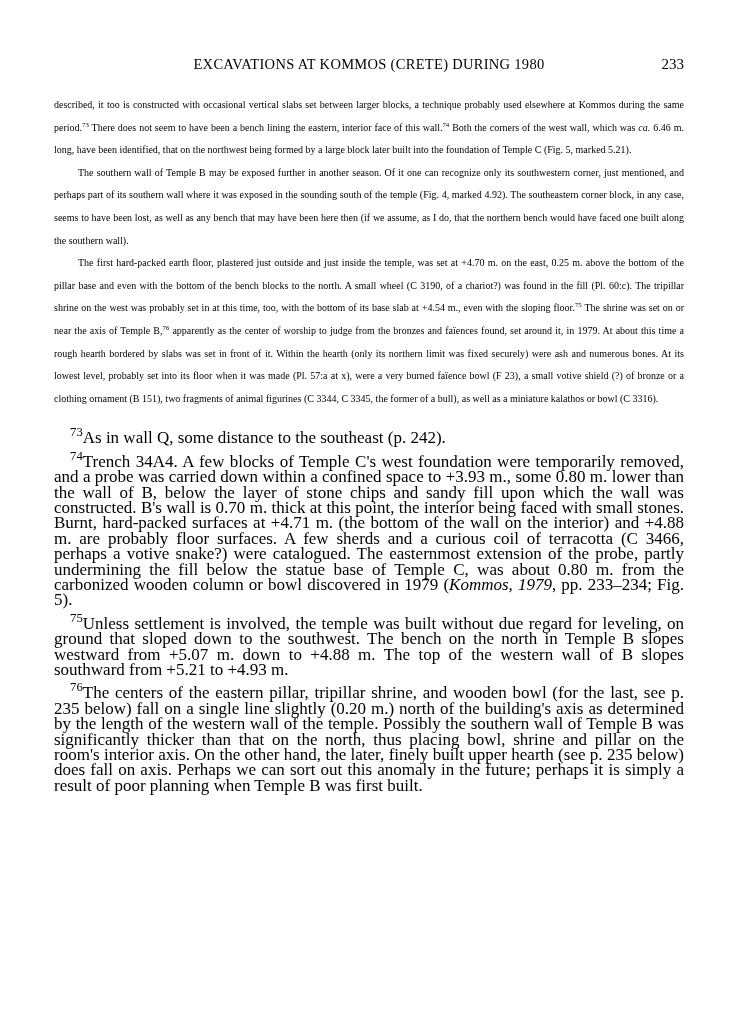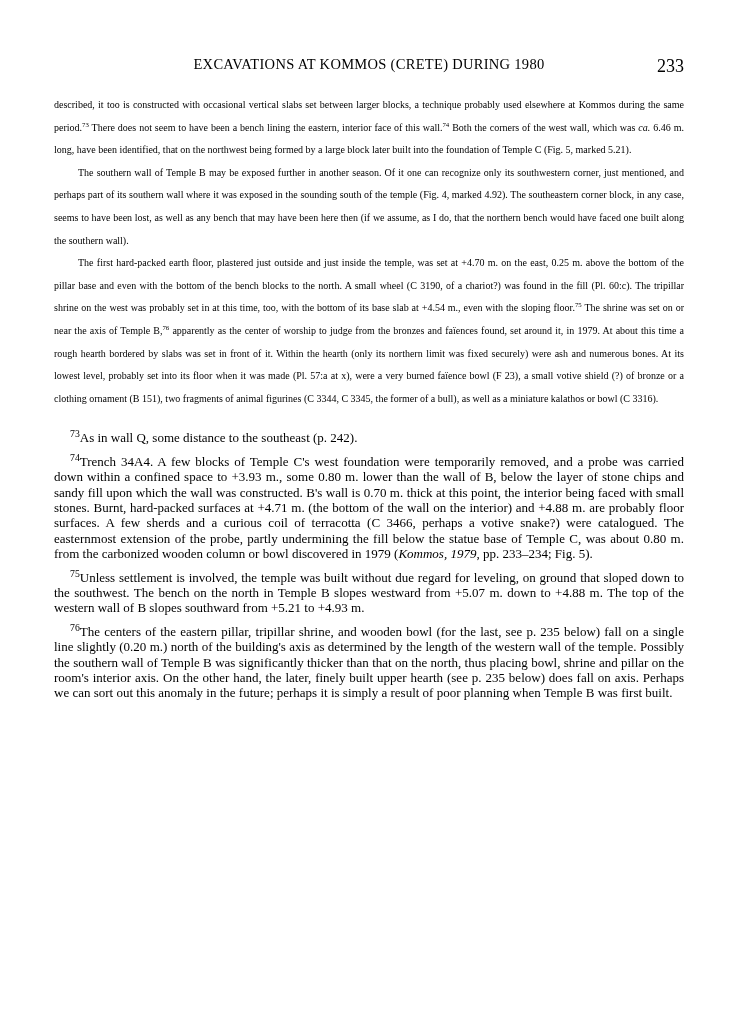--- a/index.html
+++ b/index.html
@@ -34,21 +34,21 @@
   .running-head .title {
     font-size: 14.5px;
     letter-spacing: 0.3px;
     text-align: center;
     font-variant: small-caps;
   }
   .running-head .folio {
     position: absolute;
     right: 0;
     top: 0;
-    font-size: 18px;
+    font-size: 15px;
     margin-left: 12px;
   }
   .body-text {
     font-size: 10px;
     line-height: 22.6px;
     text-align: justify;
     text-justify: inter-word;
   }
   .body-text p {
     margin: 0;
@@ -58,21 +58,21 @@
     text-indent: 0;
   }
   sup {
     font-size: 0.68em;
     vertical-align: super;
     line-height: 0;
   }
   em { font-style: italic; }
   .notes {
     margin-top: 20px;
-    font-size: 13px;
+    font-size: 17px;
     line-height: 15.4px;
     text-align: justify;
   }
   .notes p {
     margin: 0 0 2px 0;
     text-indent: 0;
   }
   .notes p.indented {
     text-indent: 16px;
   }

